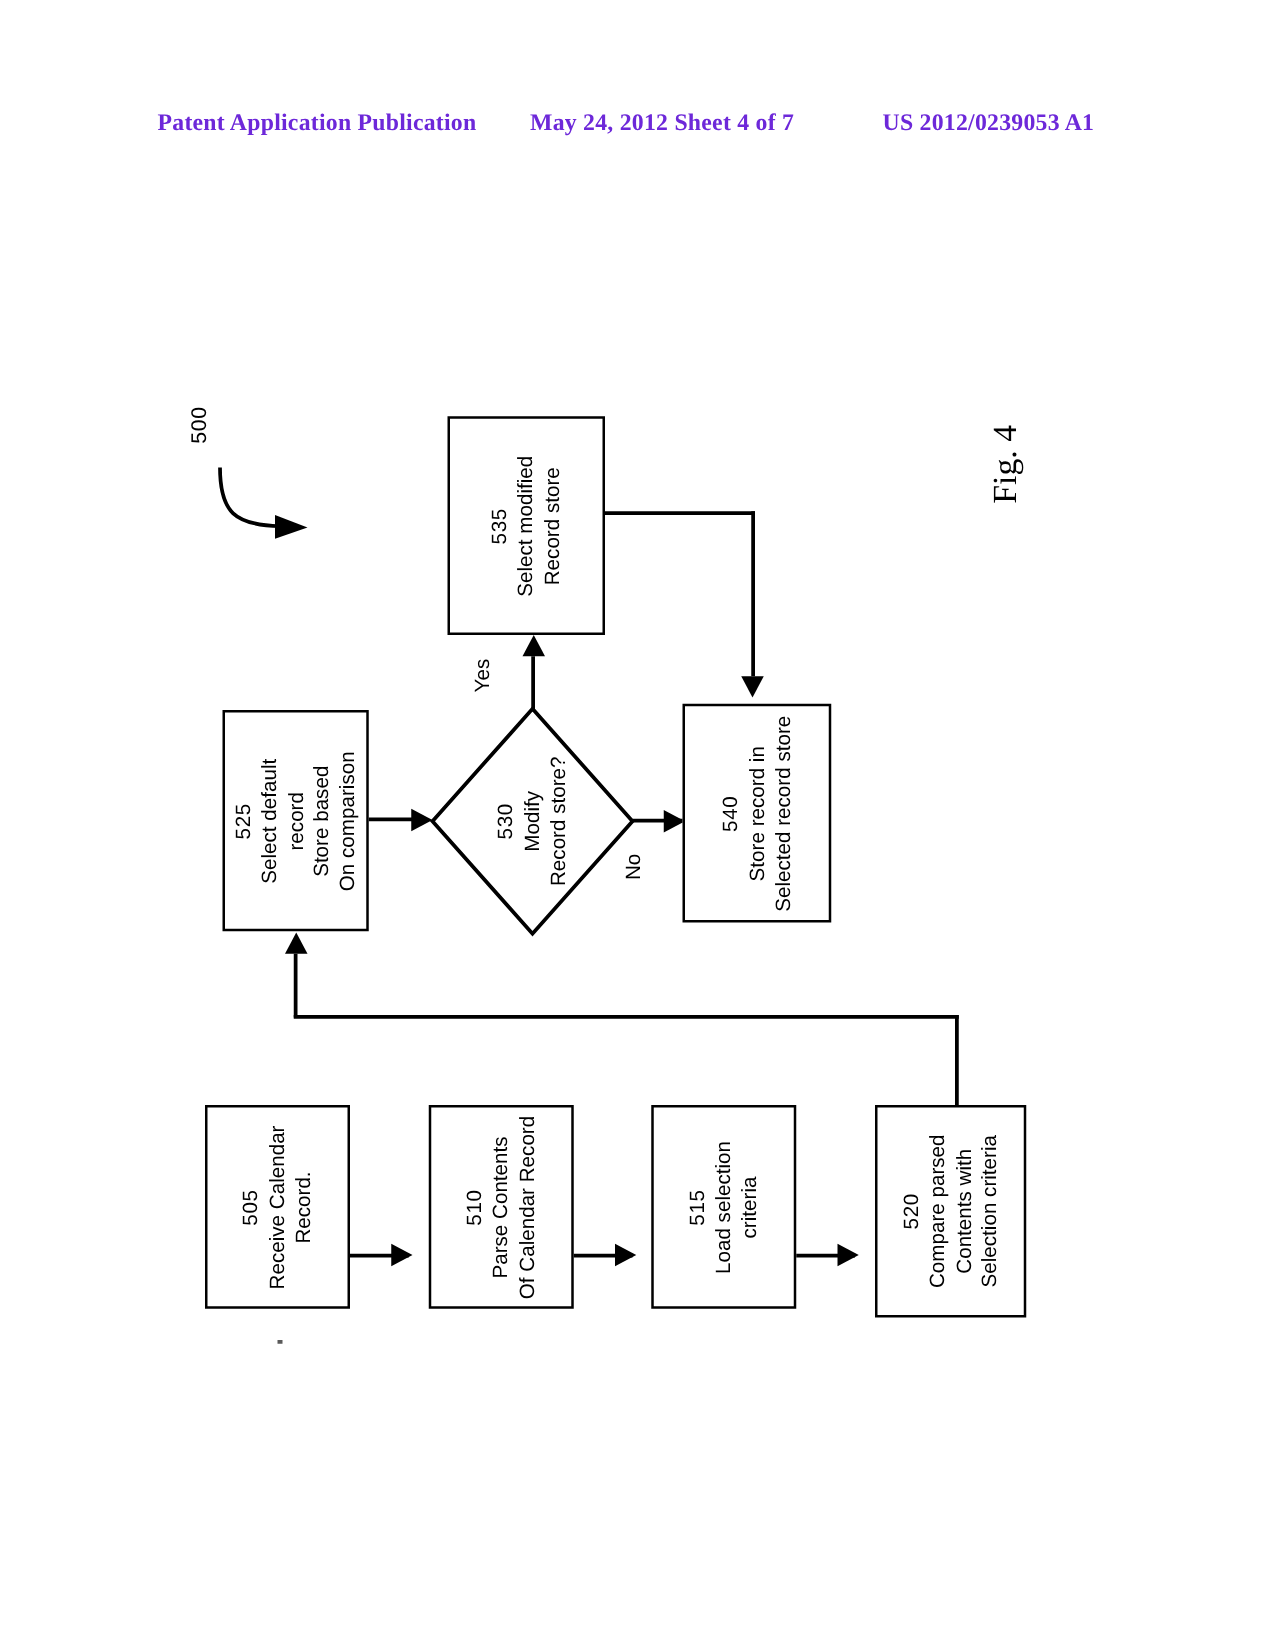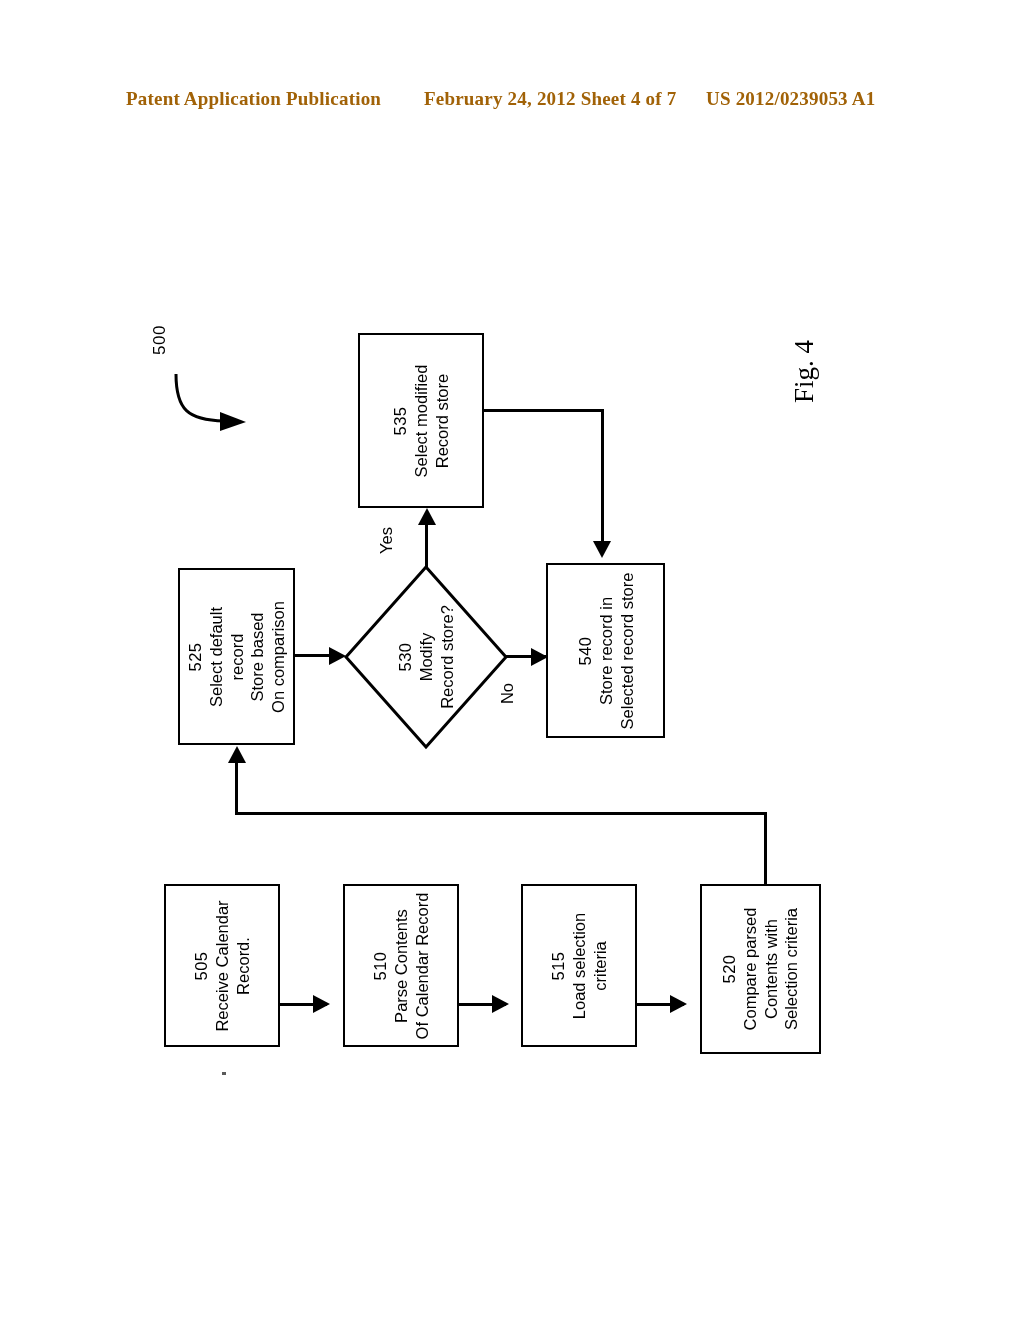--- a/index.html
+++ b/index.html
@@ -19,21 +19,21 @@
   
   .pub-header {
     position: absolute;
     top: 88px;
     left: 0;
     width: 1024px;
     height: 26px;
     font-family: "Liberation Serif", serif;
     font-weight: bold;
     font-size: 19px;
-    color: #a16207;
+    color: #6d28d9;
     letter-spacing: 0.2px;
     white-space: nowrap;
   }
   .pub-header .h-left   { position: absolute; left: 126px;  top: 0; }
   .pub-header .h-mid    { position: absolute; left: 424px;  top: 0; }
   .pub-header .h-right  { position: absolute; left: 706px;  top: 0; }
 
   
   .node {
     position: absolute;
@@ -118,21 +118,21 @@
     background: #5a5a5a;
   }
 </style>
 </head>
 <body>
 
 <div id="page">
 
   <div class="pub-header">
     <span class="h-left">Patent Application Publication</span>
-    <span class="h-mid">February 24, 2012  Sheet 4 of 7</span>
+    <span class="h-mid">May 24, 2012  Sheet 4 of 7</span>
     <span class="h-right">US 2012/0239053 A1</span>
   </div>
 
   <div class="ref-500" style="left:145px; top:330px;">500</div>
 
   <svg style="position:absolute; left:170px; top:370px;" width="90" height="70">
     <path d="M 6 4 C 6 40, 18 50, 54 51" stroke="#000" stroke-width="3" fill="none"></path>
     <polygon points="50,42 76,52 50,61" fill="#000"></polygon>
   </svg>
 

